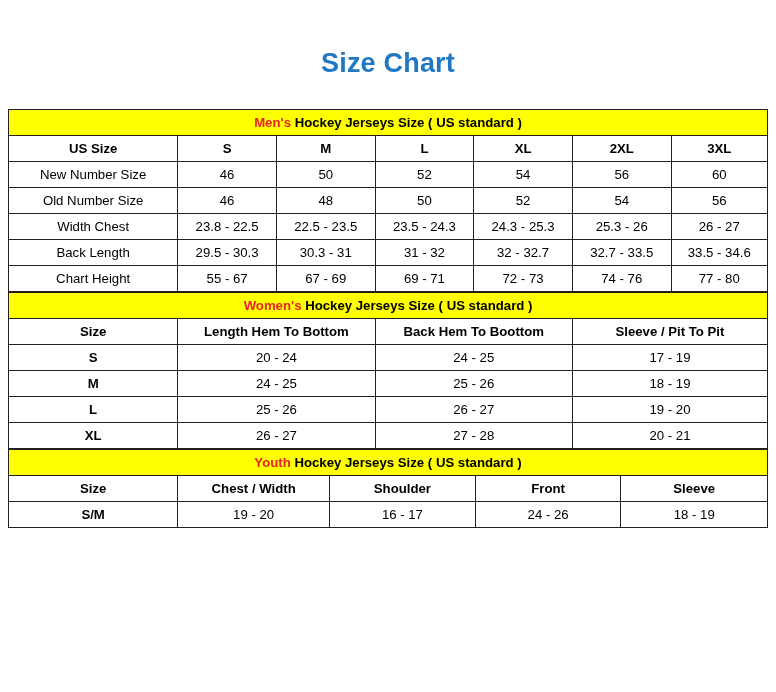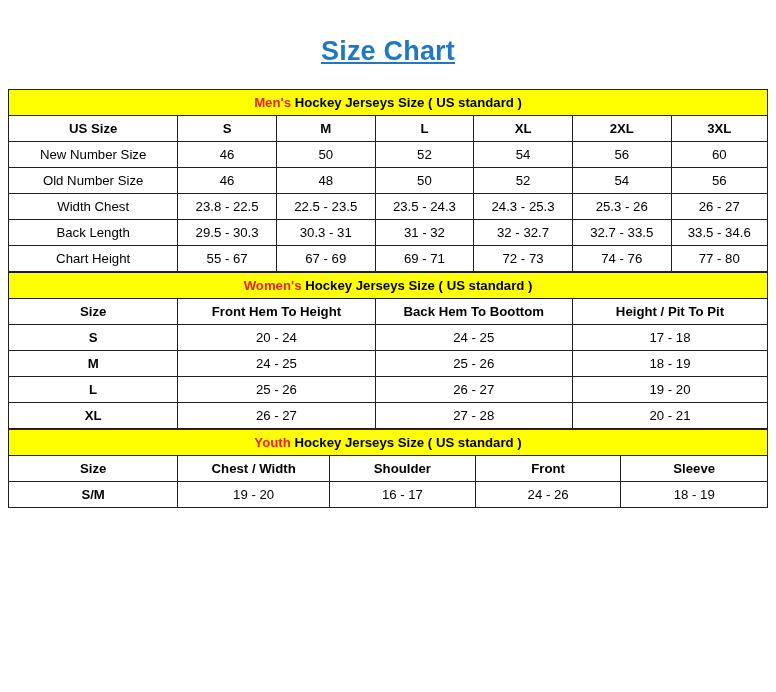--- a/index.html
+++ b/index.html
@@ -15,27 +15,26 @@
     position: relative;
     width: 776px;
     height: 692px;
     background: #ffffff;
   }
   #title {
     text-align: center;
     color: #1f78c1;
     font-size: 27px;
     font-weight: bold;
-    padding-top: 36px;
+    padding-top: 48px;
     letter-spacing: 0.2px;
-    text-decoration: underline;
   }
   .chart-wrap {
     width: 760px;
-    margin: 22px auto 0 auto;
+    margin: 30px auto 0 auto;
   }
   table.sz {
     border-collapse: collapse;
     width: 100%;
     table-layout: fixed;
   }
   table.sz td {
     border: 1px solid #231f20;
     font-size: 13.2px;
     text-align: center;
@@ -141,29 +140,29 @@
           <col style="width:26.0%">
           <col style="width:26.0%">
           <col style="width:25.7%">
       </colgroup>
       <tbody>
         <tr>
           <td class="section" colspan="4"><span class="hl">Women's</span><span> Hockey Jerseys Size ( US standard )</span></td>
         </tr>
         <tr>
           <td class="hdr">Size</td>
-          <td class="hdr">Front Hem To Height</td>
+          <td class="hdr">Length Hem To Bottom</td>
           <td class="hdr">Back Hem To Boottom</td>
-          <td class="hdr">Height / Pit To Pit</td>
+          <td class="hdr">Sleeve / Pit To Pit</td>
         </tr>
         <tr>
           <td class="sizecell">S</td>
           <td>20 - 24</td>
           <td>24 - 25</td>
-          <td>17 - 18</td>
+          <td>17 - 19</td>
         </tr>
         <tr>
           <td class="sizecell">M</td>
           <td>24 - 25</td>
           <td>25 - 26</td>
           <td>18 - 19</td>
         </tr>
         <tr>
           <td class="sizecell">L</td>
           <td>25 - 26</td>

